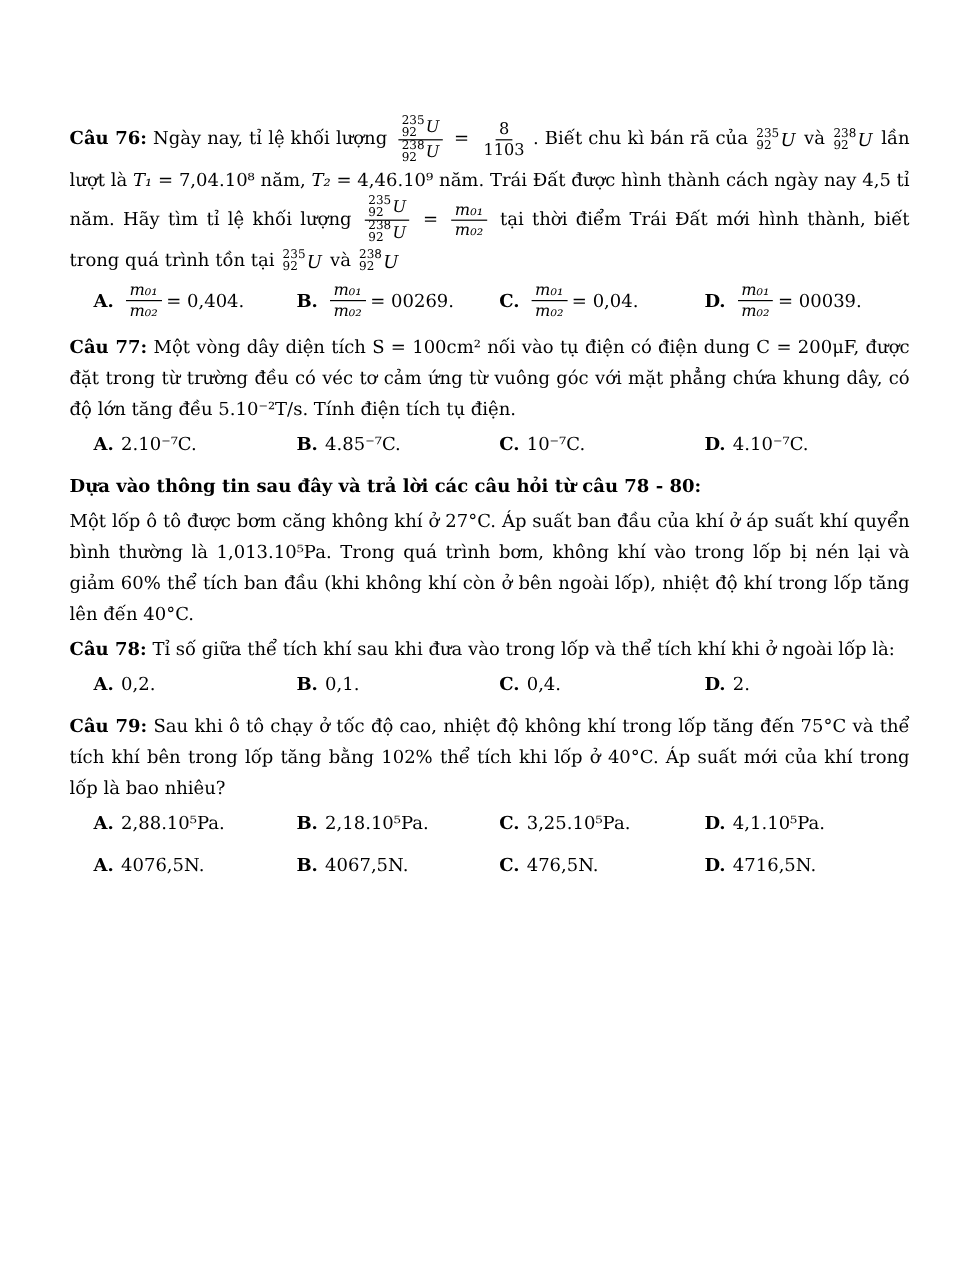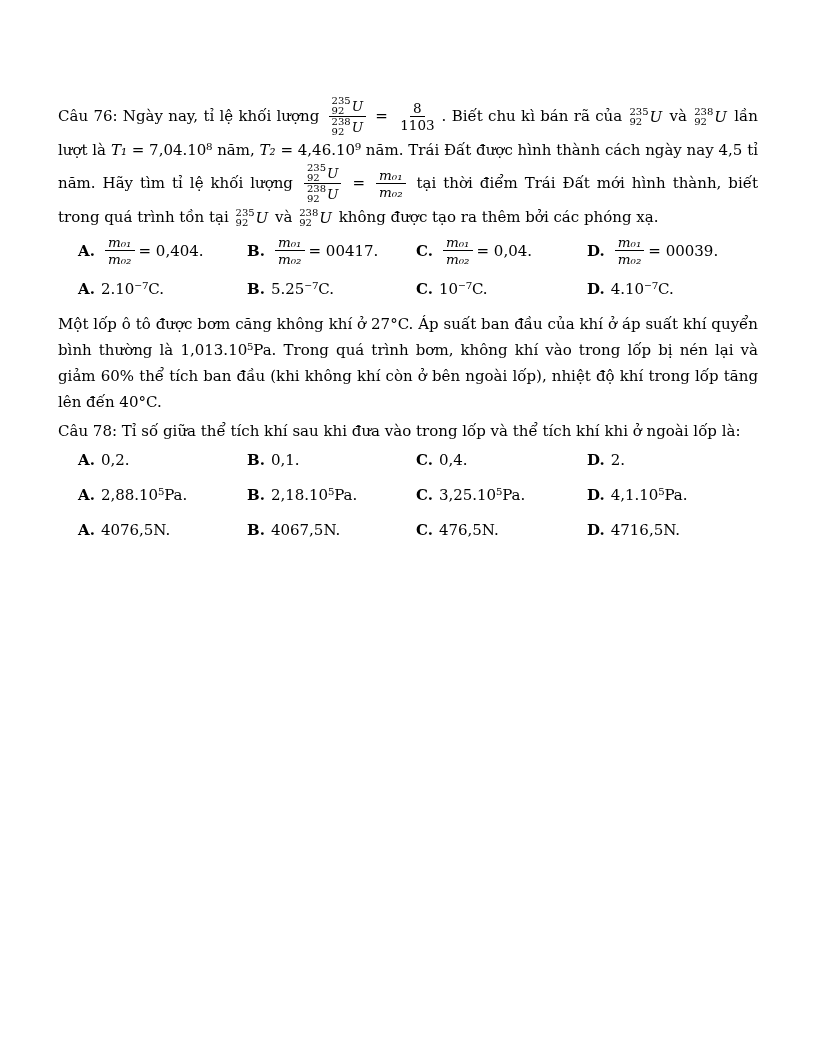--- a/index.html
+++ b/index.html
@@ -5,21 +5,21 @@
   html,body { margin:0; padding:0; }
   body {
     width:816px; height:1056px; overflow:hidden;
     background:#ffffff; color:#000000;
     font-family:"DejaVu Serif","Liberation Serif",serif;
     font-size:15px; line-height:26px;
   }
   .sheet { box-sizing:border-box; width:816px; padding:96px 58px 0 58px; }
   p.para { margin:0 0 7px 0; text-align:justify; }
   p.tight { margin-bottom:3px; }
-  .qlabel { font-weight:normal; }
+  .qlabel { font-weight:bold; }
   .bold { font-weight:bold; }
   i { }
 
   
   .frac {
     display:inline-flex; flex-direction:column; align-items:center;
     vertical-align:middle; margin:0 4px; font-size:13.5px; line-height:16px;
     text-align:center;
   }
   .frac .num { border-bottom:1px solid #000; padding:0 3px; display:inline-flex; justify-content:center; }
@@ -130,76 +130,80 @@
         <span class="sym">U</span>
       </span>
     <span>và</span>
     <span class="iso">
         <span class="iso-n">
           <span>238</span>
           <span>92</span>
         </span>
         <span class="sym">U</span>
       </span>
-    <span>không được tạo ra thêm bởi các phóng xạ.</span>
   </p>
   <div class="answers">
     <span class="opt">
         <b class="optlabel">A.</b>
         <span class="frac">
           <i class="num">m₀₁</i>
           <i class="den">m₀₂</i>
         </span>
         <span>= 0,404.</span>
       </span>
     <span class="opt">
         <b class="optlabel">B.</b>
         <span class="frac">
           <i class="num">m₀₁</i>
           <i class="den">m₀₂</i>
         </span>
-        <span>= 00417.</span>
+        <span>= 00269.</span>
       </span>
     <span class="opt">
         <b class="optlabel">C.</b>
         <span class="frac">
           <i class="num">m₀₁</i>
           <i class="den">m₀₂</i>
         </span>
         <span>= 0,04.</span>
       </span>
     <span class="opt">
         <b class="optlabel">D.</b>
         <span class="frac">
           <i class="num">m₀₁</i>
           <i class="den">m₀₂</i>
         </span>
         <span>= 00039.</span>
       </span>
   </div>
 
+  <p class="para tight">
+    <b class="qlabel">Câu 77:</b>
+    <span>Một vòng dây diện tích S = 100cm² nối vào tụ điện có điện dung C = 200μF, được đặt trong từ trường đều có véc tơ cảm ứng từ vuông góc với mặt phẳng chứa khung dây, có độ lớn tăng đều 5.10⁻²T/s. Tính điện tích tụ điện.</span>
+  </p>
   <div class="answers">
     <span class="opt">
         <b class="optlabel">A.</b>
         <span>2.10⁻⁷C.</span>
       </span>
     <span class="opt">
         <b class="optlabel">B.</b>
-        <span>5.25⁻⁷C.</span>
+        <span>4.85⁻⁷C.</span>
       </span>
     <span class="opt">
         <b class="optlabel">C.</b>
         <span>10⁻⁷C.</span>
       </span>
     <span class="opt">
         <b class="optlabel">D.</b>
         <span>4.10⁻⁷C.</span>
       </span>
   </div>
 
+  <p class="para bold tight">Dựa vào thông tin sau đây và trả lời các câu hỏi từ câu 78 - 80:</p>
   <p class="para tight">Một lốp ô tô được bơm căng không khí ở 27°C. Áp suất ban đầu của khí ở áp suất khí quyển bình thường là 1,013.10⁵Pa. Trong quá trình bơm, không khí vào trong lốp bị nén lại và giảm 60% thể tích ban đầu (khi không khí còn ở bên ngoài lốp), nhiệt độ khí trong lốp tăng lên đến 40°C.</p>
 
   <p class="para tight">
     <b class="qlabel">Câu 78:</b>
     <span>Tỉ số giữa thể tích khí sau khi đưa vào trong lốp và thể tích khí khi ở ngoài lốp là:</span>
   </p>
   <div class="answers">
     <span class="opt">
         <b class="optlabel">A.</b>
         <span>0,2.</span>
@@ -211,20 +215,24 @@
     <span class="opt">
         <b class="optlabel">C.</b>
         <span>0,4.</span>
       </span>
     <span class="opt">
         <b class="optlabel">D.</b>
         <span>2.</span>
       </span>
   </div>
 
+  <p class="para tight">
+    <b class="qlabel">Câu 79:</b>
+    <span>Sau khi ô tô chạy ở tốc độ cao, nhiệt độ không khí trong lốp tăng đến 75°C và thể tích khí bên trong lốp tăng bằng 102% thể tích khi lốp ở 40°C. Áp suất mới của khí trong lốp là bao nhiêu?</span>
+  </p>
   <div class="answers">
     <span class="opt">
         <b class="optlabel">A.</b>
         <span>2,88.10⁵Pa.</span>
       </span>
     <span class="opt">
         <b class="optlabel">B.</b>
         <span>2,18.10⁵Pa.</span>
       </span>
     <span class="opt">

